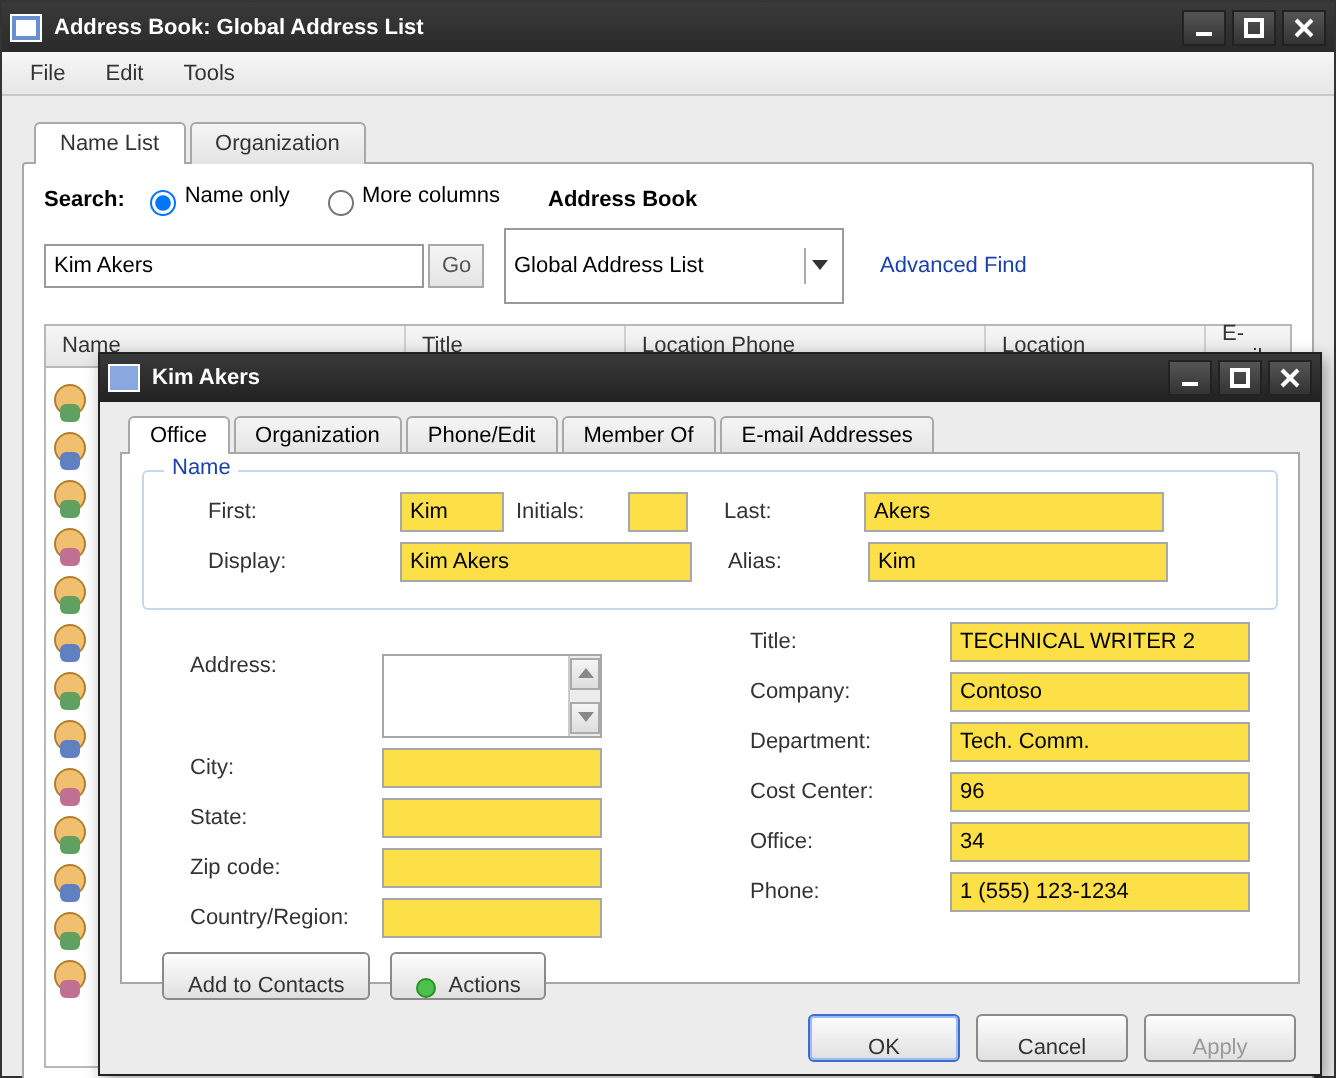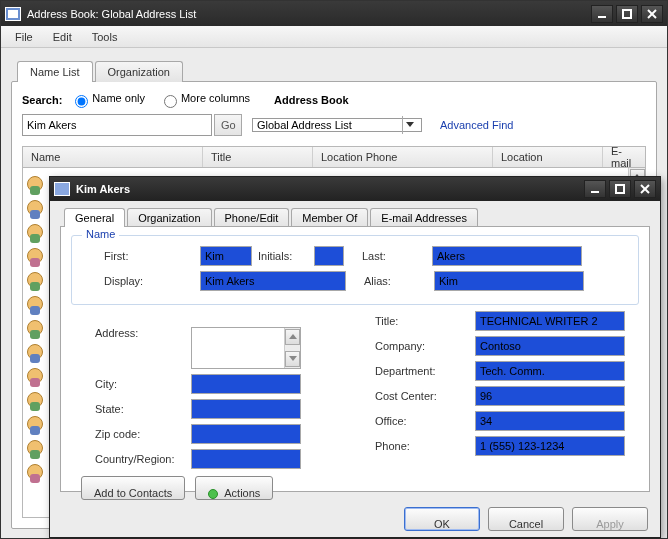--- a/index.html
+++ b/index.html
@@ -3,21 +3,21 @@
 <meta charset="utf-8">
 <style>
   * { box-sizing: border-box; font-family: Tahoma, Arial, sans-serif; font-size: 11px; }
   body { margin: 0; background: #fff; width: 668px; height: 539px; overflow: hidden; position: relative; }
 
   
   .outer-window { width: 668px; height: 539px; border: 1px solid #333; background: #ececec; position: relative; }
   .outer-titlebar { height: 25px; background: linear-gradient(#3a3a3a,#2a2a2a); color: #fff; display: flex; align-items: center; padding: 0 4px; }
   .outer-titlebar .title-icon { width: 16px; height: 14px; background: #6a8fd0; border: 1px solid #fff; margin-right: 6px; position: relative; }
   .outer-titlebar .title-icon::after { content:""; position:absolute; left:2px; top:2px; right:2px; bottom:2px; background:#fff; }
-  .outer-title { font-weight: normal; flex: 0 0 auto; }
+  .outer-title { font-weight: bold; flex: 0 0 auto; }
   .titlebar-spacer { flex: 1; }
   .win-btn { width: 22px; height: 18px; margin-left: 3px; background: linear-gradient(#555,#333); border: 1px solid #222; display: flex; align-items: center; justify-content: center; color: #fff; font-weight: bold; cursor: pointer; }
   .win-btn svg { stroke:#fff; stroke-width:2; fill:none; }
 
   .menubar { height: 22px; background: linear-gradient(#f7f7f7,#e6e6e6); border-bottom: 1px solid #c8c8c8; display: flex; align-items: center; padding: 0 4px; }
   .menubar .menu { padding: 3px 10px; color: #333; cursor: pointer; }
 
   .outer-body { padding: 12px 10px 0 10px; position: relative; }
 
   
@@ -27,21 +27,21 @@
   .tabpanel { border: 1px solid #a8a8a8; background: #fff; padding: 10px; border-radius: 2px; }
 
   .row { display: flex; align-items: center; margin-bottom: 6px; }
   .search-lbl { font-weight: bold; margin-right: 8px; }
   .radio { margin-right: 14px; display: inline-flex; align-items: flex-start; }
   .radio input { margin-right: 4px; }
   .ab-lbl { font-weight: bold; margin-left: 10px; }
 
   .search-input { width: 190px; height: 22px; border: 1px solid #9a9a9a; padding: 2px 4px; background: #fff; }
   .go-btn { width: 28px; height: 22px; border: 1px solid #a8a8a8; background: linear-gradient(#f5f5f5,#e4e4e4); margin-left: 2px; cursor: pointer; color:#555;}
-  .ab-select { height: 14px; width: 170px; border: 1px solid #9a9a9a; background: #fff; padding: 2px 4px; display: flex; align-items: center; justify-content: space-between; cursor: pointer; margin-left: 10px; }
+  .ab-select { height: 38px; width: 170px; border: 1px solid #9a9a9a; background: #fff; padding: 2px 4px; display: flex; align-items: center; justify-content: space-between; cursor: pointer; margin-left: 10px; }
   .dropdown-arrow { width:15px; height:18px; border-left:1px solid #aaa; display:flex; align-items:center; justify-content:center;}
   .adv-find { color: #1a3fae; margin-left: 18px; cursor: pointer; }
 
   .grid-header { margin-top: 10px; border: 1px solid #b8b8b8; background: linear-gradient(#f6f6f6,#e6e6e6); height: 22px; display: flex; align-items: center; }
   .gh-cell { padding: 0 8px; border-right: 1px solid #cfcfcf; height: 100%; display:flex; align-items:center; color:#333;}
   .gh-name { width: 180px; } .gh-title { width: 110px; } .gh-phone { width: 180px; } .gh-loc { width: 110px; } .gh-email { flex:1; border-right:none; }
 
   .grid-area { border: 1px solid #b8b8b8; border-top:none; height: 350px; position: relative; background:#fff;}
 
   .person-icons { position:absolute; left:4px; top:8px; display:flex; flex-direction:column; gap:8px; }
@@ -64,21 +64,21 @@
   .dlg-tab.active { background:#fff; z-index:2; }
   .dlg-panel { border:1px solid #a8a8a8; background:#fff; padding: 8px 10px; height: 266px; position: relative; }
 
   .fieldset { border: 1px solid #c8d8ec; border-radius: 3px; padding: 10px 8px 8px 8px; margin-bottom: 6px; position: relative; }
   .legend { position: absolute; top: -8px; left: 10px; background: #fff; padding: 0 4px; color: #1a3fae; }
 
   .f-row { display: flex; align-items: center; margin-bottom: 5px; padding-left: 24px; }
   .f-lbl { width: 96px; color:#333; }
   .f-lbl-sm { width: 56px; color:#333; text-align:left; }
   .f-lbl-mid { width: 100px; color:#333; }
-  .f-input { height: 20px; border: 1px solid #a8a8a8; background: #1d4ed8; padding: 2px 4px; }
+  .f-input { height: 20px; border: 1px solid #a8a8a8; background: #fde047; padding: 2px 4px; }
   .w50 { width: 52px; } .w100 { width: 110px; } .w140 { width: 150px; }
   .textarea { width:110px; height:42px; border:1px solid #a8a8a8; background:#fff; position:relative;}
   .ta-scroll { position:absolute; right:0; top:0; bottom:0; width:16px; background:#ececec; border-left:1px solid #ccc; display:flex; flex-direction:column; justify-content:space-between;}
 
   .dlg-actionbar { display:flex; gap:10px; padding: 2px 0 0 10px; }
   .btn { height: 24px; padding: 0 12px; border: 1px solid #8a8a8a; background: linear-gradient(#fdfdfd,#e0e0e0); border-radius:3px; cursor:pointer; display:inline-flex; align-items:flex-end; color:#333;}
   .btn .dot { width:10px; height:10px; border-radius:50%; background:#4cc04c; border:1px solid #2a902a; margin-right:6px;}
   .btn.disabled { color:#9a9a9a; cursor:default; }
   .btn.default { border: 1px solid #3a6fd0; box-shadow: 0 0 0 1px #9ebaf0 inset;}
 
@@ -213,21 +213,21 @@
       <div class="win-btn">
           <svg width="10" height="10">
             <line x1="1" y1="1" x2="9" y2="9"></line>
             <line x1="9" y1="1" x2="1" y2="9"></line>
           </svg>
         </div>
     </div>
 
     <div class="dlg-body">
       <div class="dlg-tabbar">
-        <div class="dlg-tab active">General</div>
+        <div class="dlg-tab active">Office</div>
         <div class="dlg-tab">Organization</div>
         <div class="dlg-tab">Phone/Edit</div>
         <div class="dlg-tab">Member Of</div>
         <div class="dlg-tab">E-mail Addresses</div>
       </div>
 
       <div class="dlg-panel">
 
         <div class="fieldset">
           <div class="legend">Name</div>

